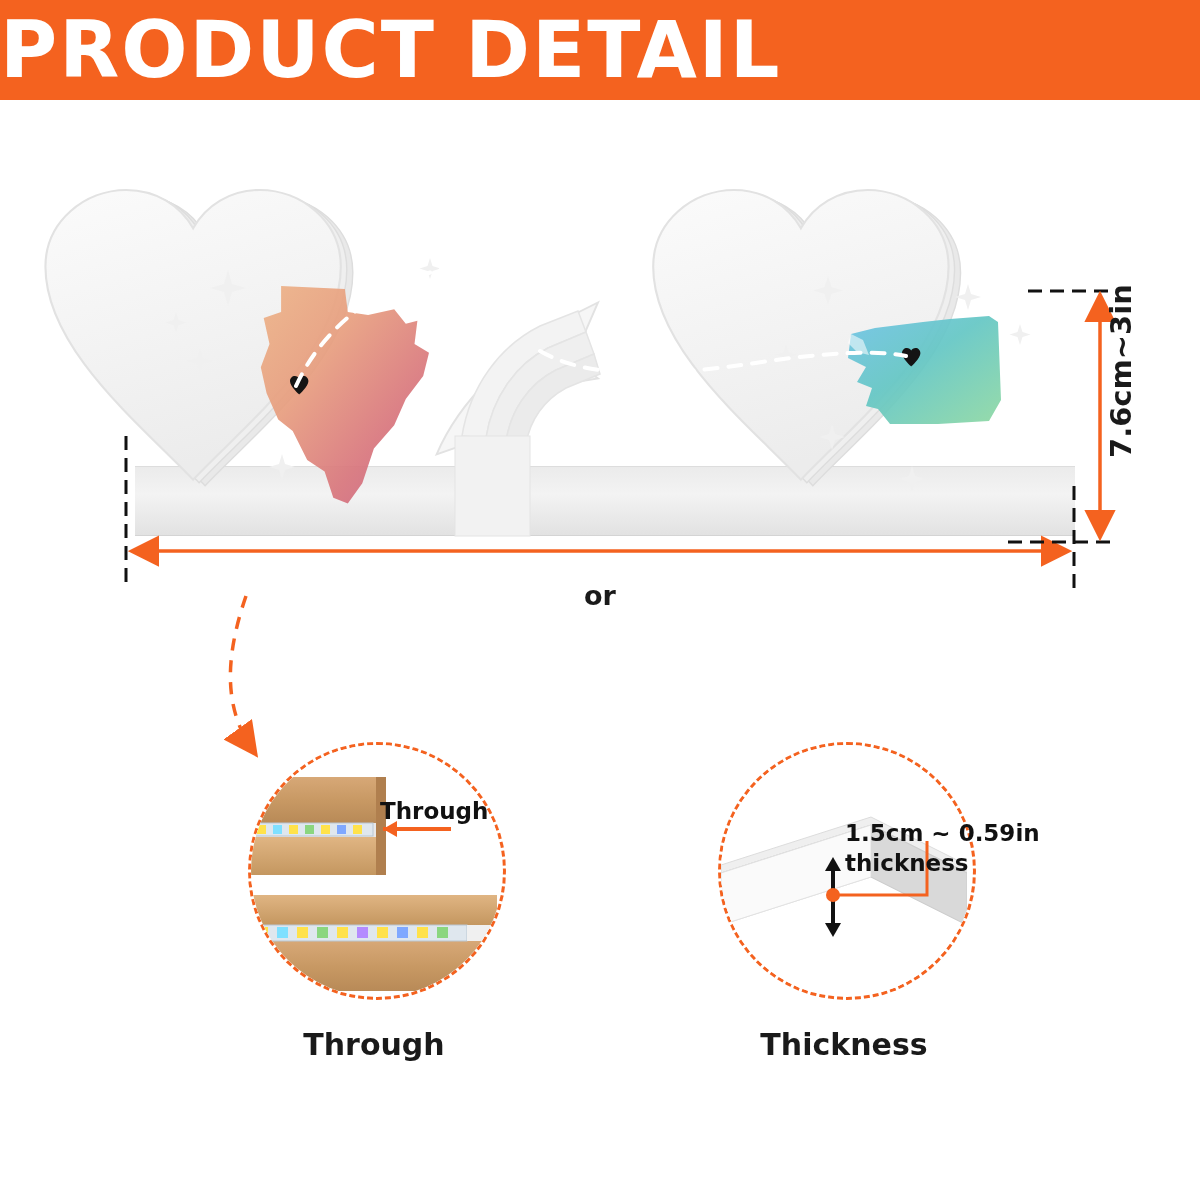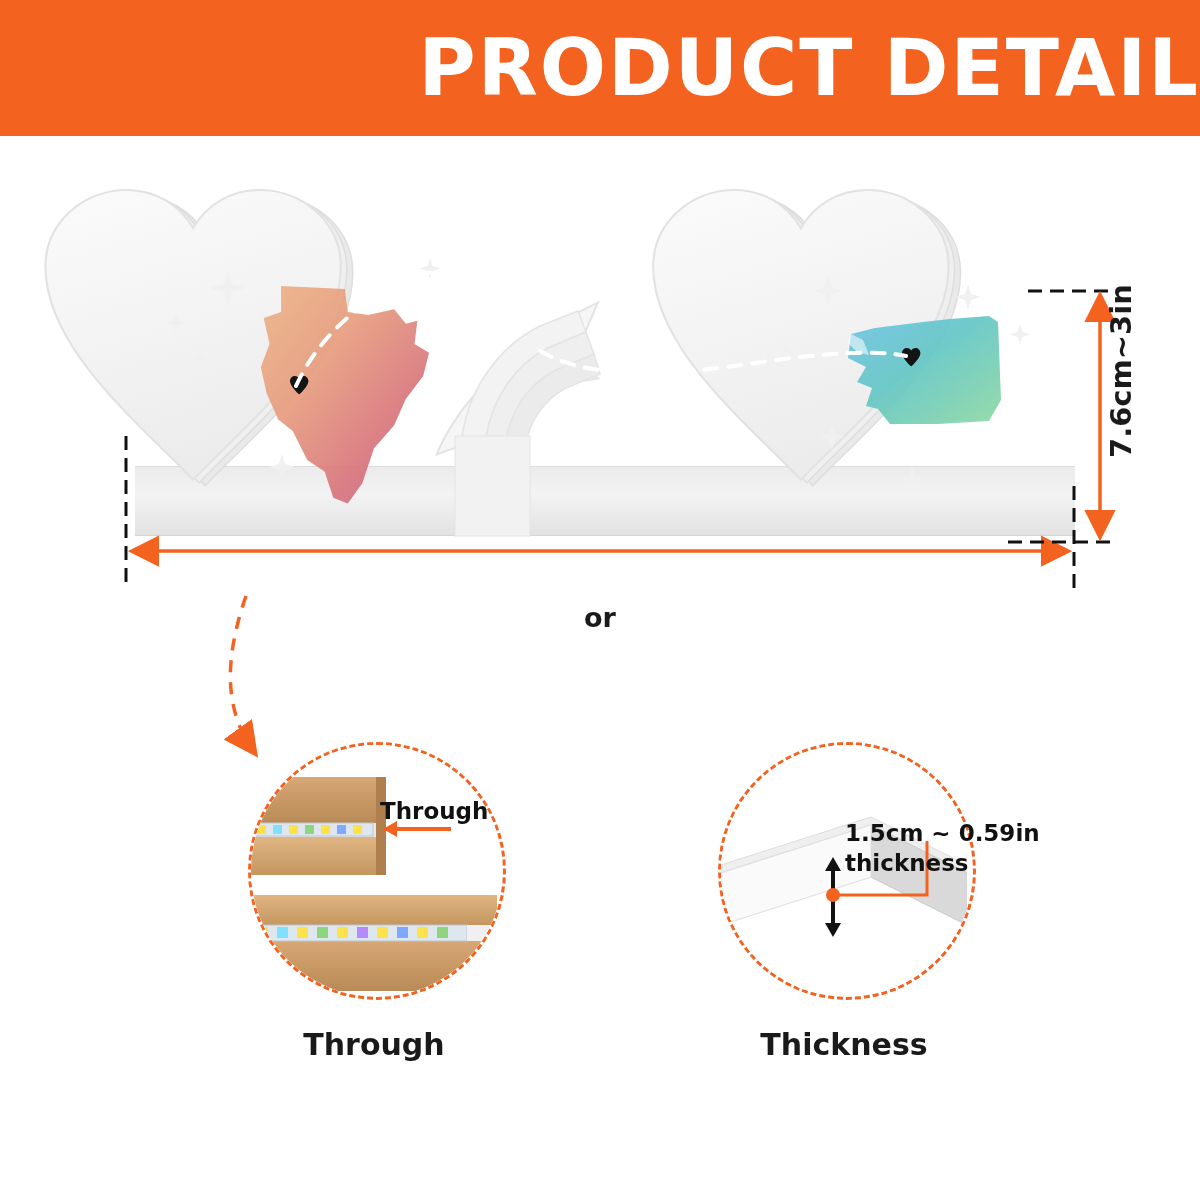--- a/index.html
+++ b/index.html
@@ -14,25 +14,25 @@
     position: relative;
     overflow: hidden;
   }
 
   
   #header-banner {
     position: absolute;
     left: 0;
     top: 0;
     width: 1200px;
-    height: 136px;
+    height: 100px;
     background: #f4621f;
     display: flex;
     align-items: center;
-    justify-content: flex-end;
+    justify-content: flex-start;
   }
   #header-title {
     color: #ffffff;
     font-size: 78px;
     font-weight: bold;
     letter-spacing: 2px;
     line-height: 1;
     white-space: nowrap;
     font-family: "DejaVu Sans", sans-serif;
   }
@@ -67,21 +67,21 @@
     font-family: "DejaVu Sans", sans-serif;
     white-space: nowrap;
   }
   #label-height {
     left: 1104px;
     top: 322px;
     transform: rotate(-90deg);
     transform-origin: left top;
   }
   #label-width-1 { left: 600px; top: 427px; transform: translateX(-50%); }
-  #label-or { left: 600px; top: 466px; transform: translateX(-50%); font-size: 27px; }
+  #label-or { left: 600px; top: 444px; transform: translateX(-50%); font-size: 27px; }
   #label-width-2 { left: 600px; top: 503px; transform: translateX(-50%); }
 
   
   .detail-circle {
     position: absolute;
     border-radius: 50%;
     overflow: hidden;
     border: 3px dashed #f4621f;
     background: #ffffff;
   }

